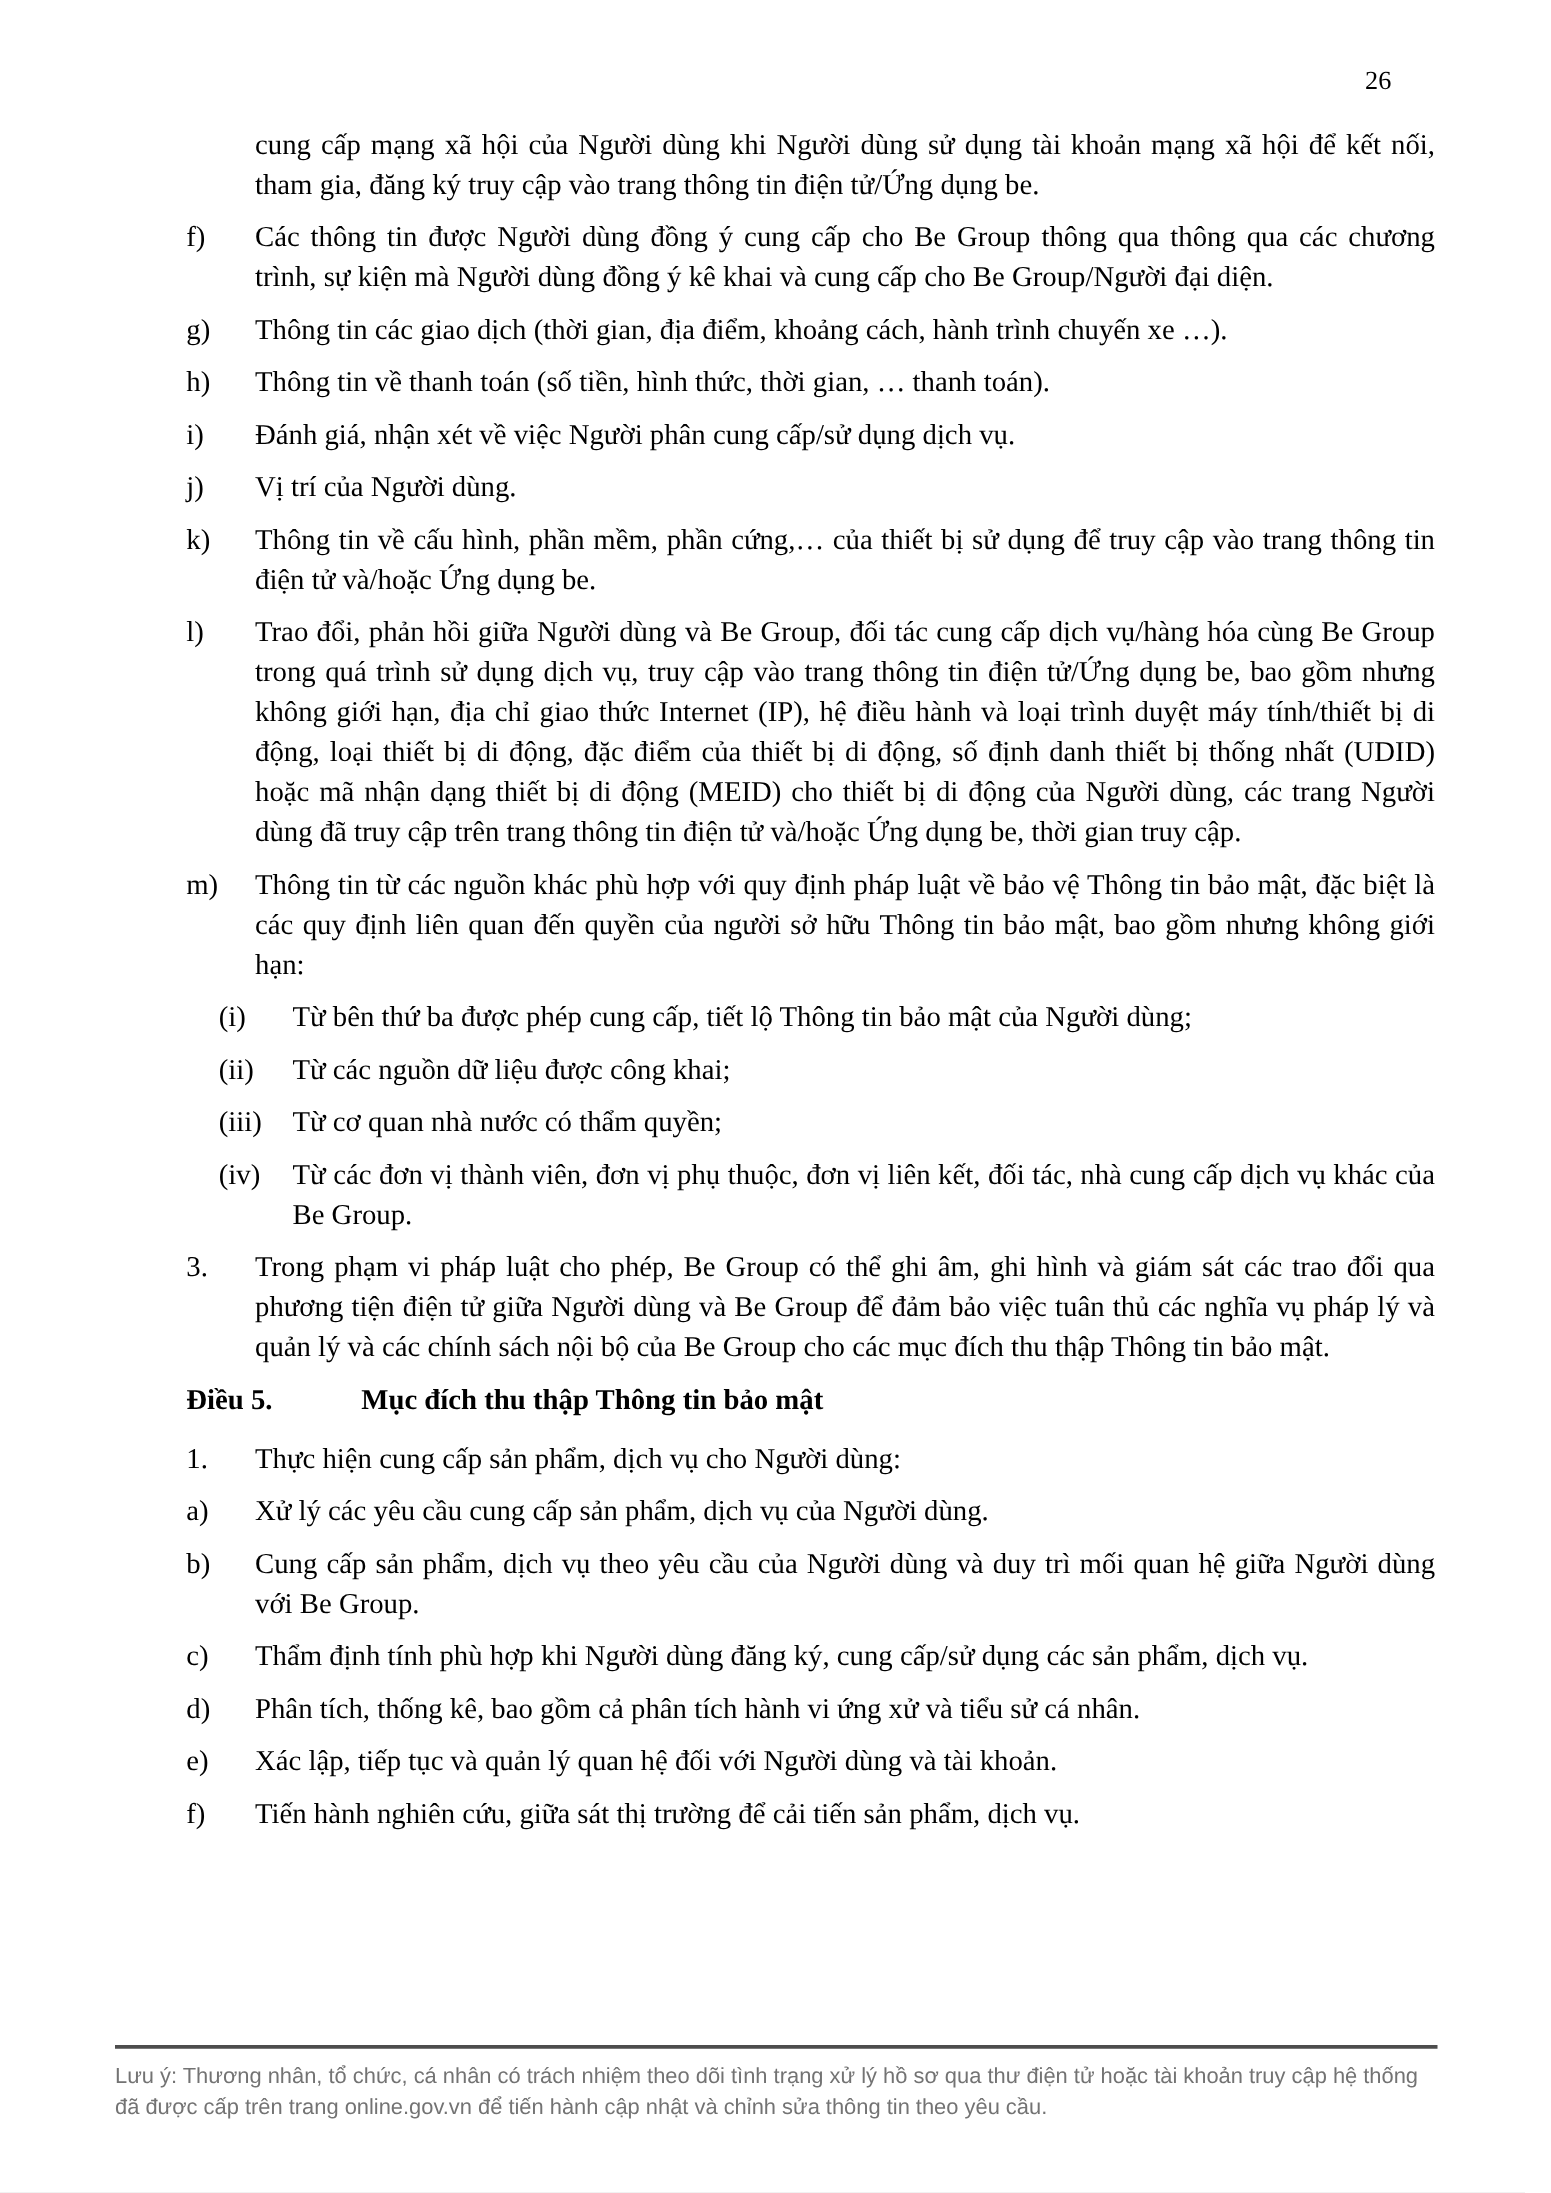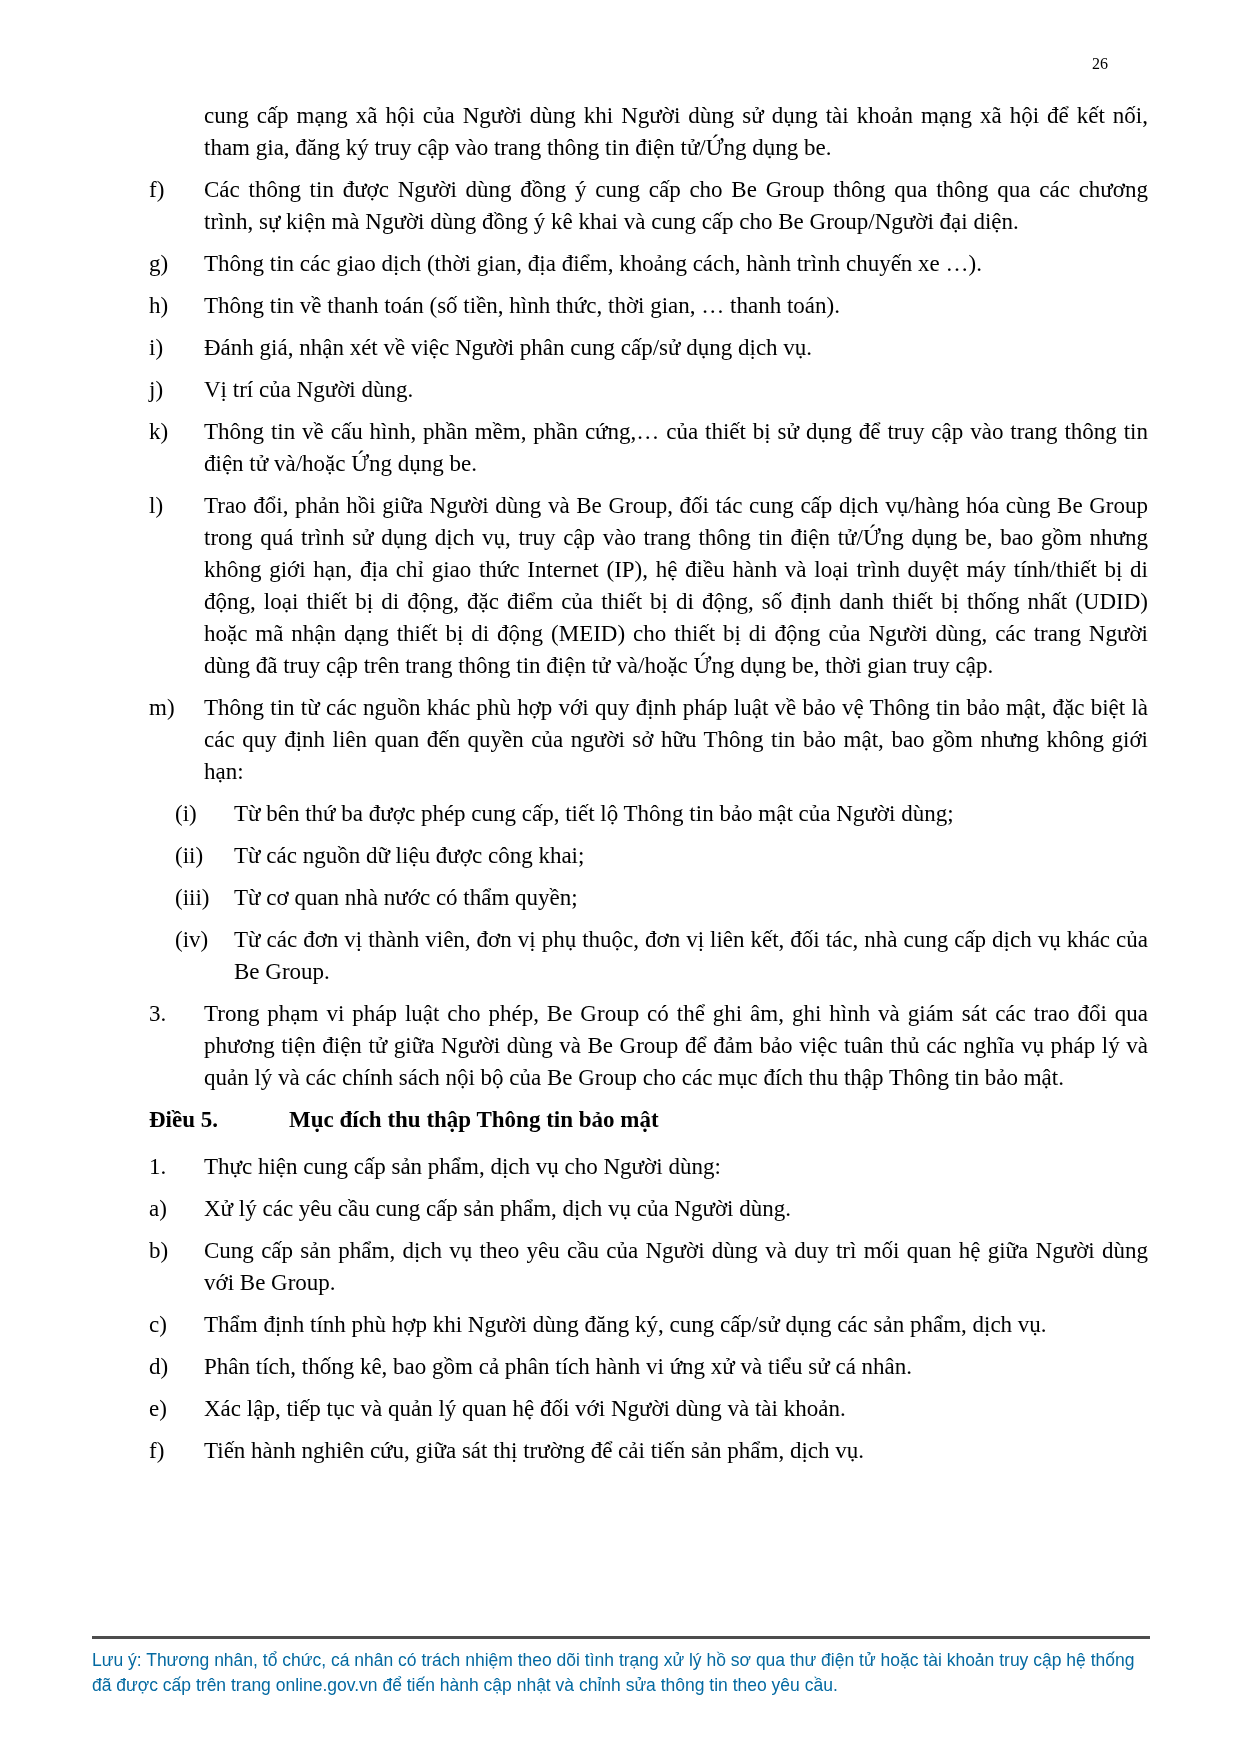--- a/index.html
+++ b/index.html
@@ -11,21 +11,21 @@
     margin: 0 auto;
     background: #ffffff;
     font-family: "Liberation Serif", "DejaVu Serif", serif;
     color: #000000;
     overflow: hidden;
   }
   .page-number {
     position: absolute;
     top: 50px;
     left: 1092px;
-    font-size: 16px;
+    font-size: 21px;
     line-height: 28px;
   }
   .content {
     position: absolute;
     top: 100px;
     left: 105px;
     width: 1043px;
   }
   .row {
     display: flex;
@@ -50,21 +50,21 @@
   .footer {
     position: absolute;
     top: 1636px;
     left: 92px;
     width: 1058px;
     border-top: 3px solid #4d4d4d;
     padding-top: 9px;
     font-family: "Liberation Sans", "DejaVu Sans", sans-serif;
     font-size: 17.5px;
     line-height: 25px;
-    color: #0369a1;
+    color: #737373;
     text-align: left;
   }
 </style>
 </head>
 <body>
 
 <div class="page">
   <div class="page-number">26</div>
 
   <div class="content" id="content">

